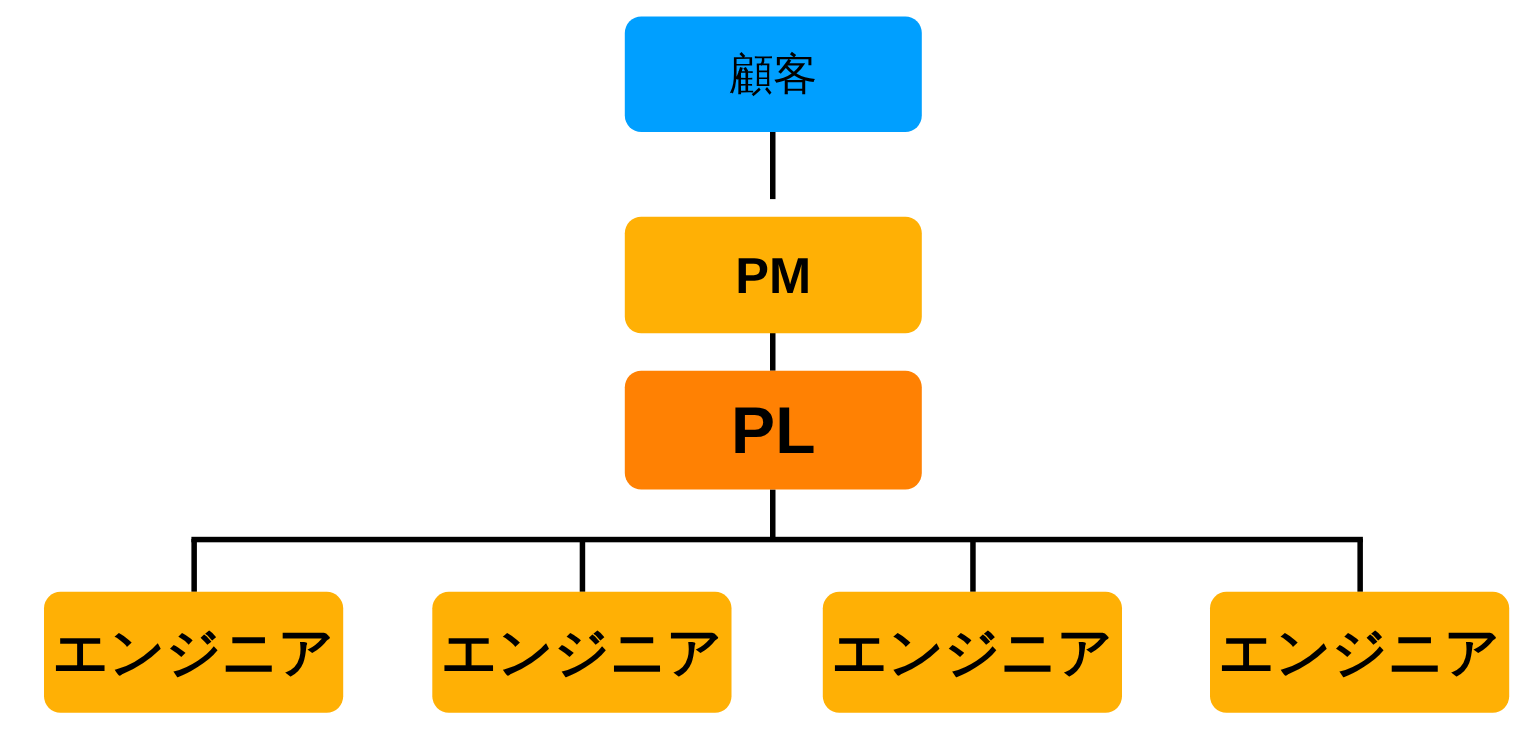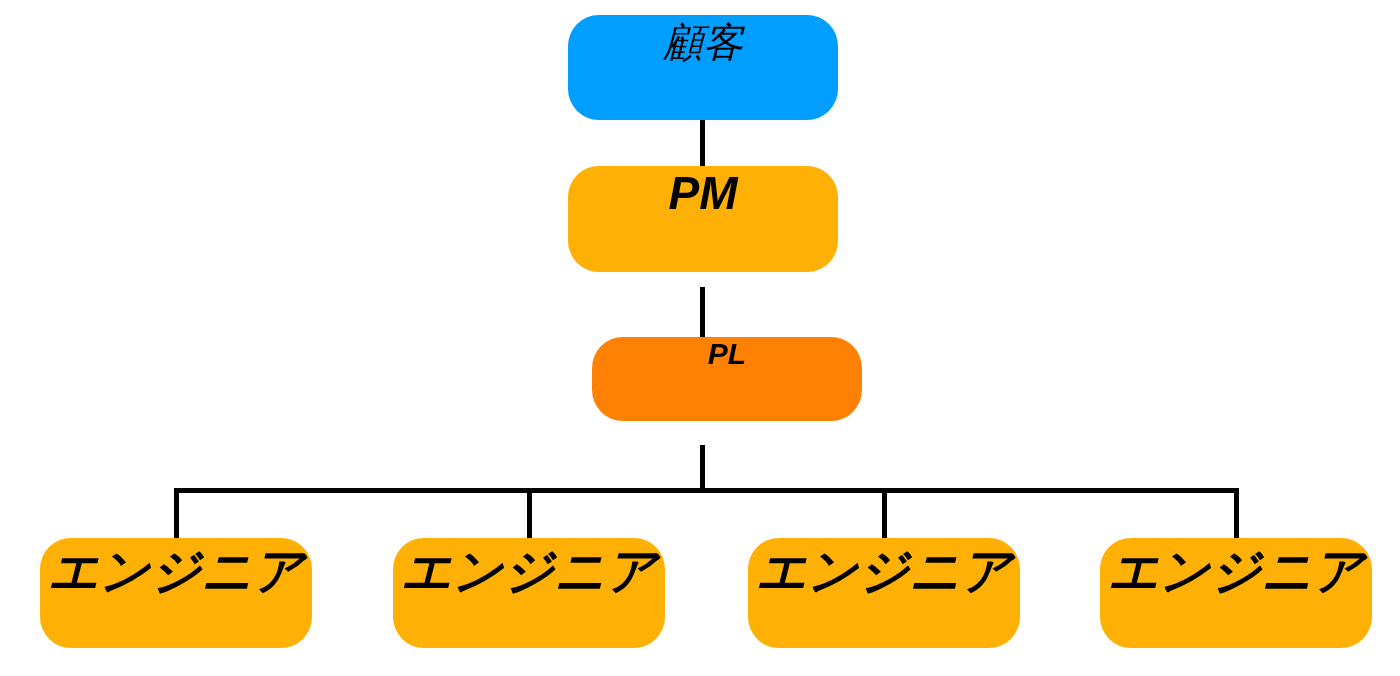--- a/index.html
+++ b/index.html
@@ -11,31 +11,31 @@
   .canvas {
     position: relative;
     width: 1400px;
     height: 676px;
     background: #ffffff;
     overflow: hidden;
   }
   .node {
     position: absolute;
     display: flex;
+    align-items: center;
     justify-content: center;
-    border-radius: 31px;
+    border-radius: 15px;
     color: #000000;
     box-sizing: border-box;
-    font-style: italic;
   }
   .node span { display: block; }
 
   .node-customer { left: 568px; top: 15px;  width: 270px; height: 105px; font-size: 40px; font-weight: 500; }
-  .node-pm       { left: 568px; top: 166px; width: 270px; height: 106px; font-size: 46px; font-weight: 700; }
-  .node-pl       { left: 592px; top: 337px; width: 270px; height: 84px; font-size: 30px; font-weight: 700; }
+  .node-pm       { left: 568px; top: 197px; width: 270px; height: 106px; font-size: 46px; font-weight: 700; }
+  .node-pl       { left: 568px; top: 337px; width: 270px; height: 108px; font-size: 60px; font-weight: 700; }
   .node-eng      { top: 538px; width: 272px; height: 110px; font-size: 50px; font-weight: 700; }
   .node-eng-1 { left: 40px; }
   .node-eng-2 { left: 393px; }
   .node-eng-3 { left: 748px; }
   .node-eng-4 { left: 1100px; }
 
   .connector {
     position: absolute;
     background: #000000;
   }

